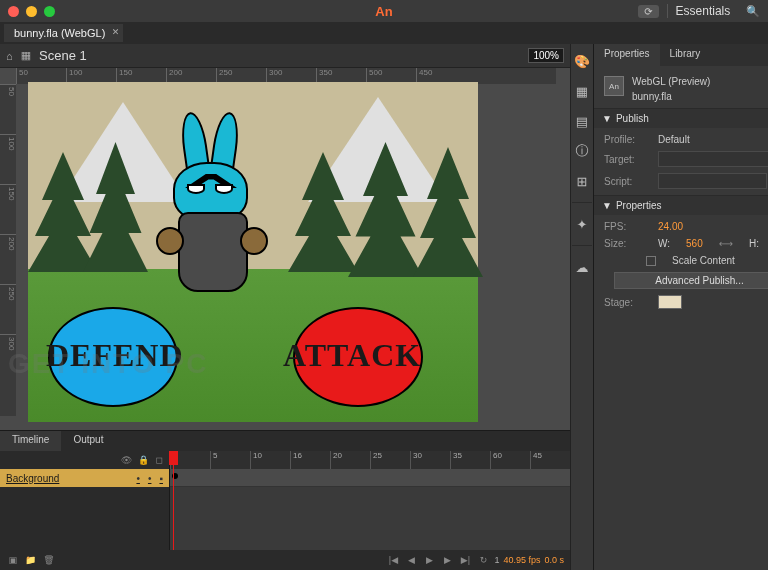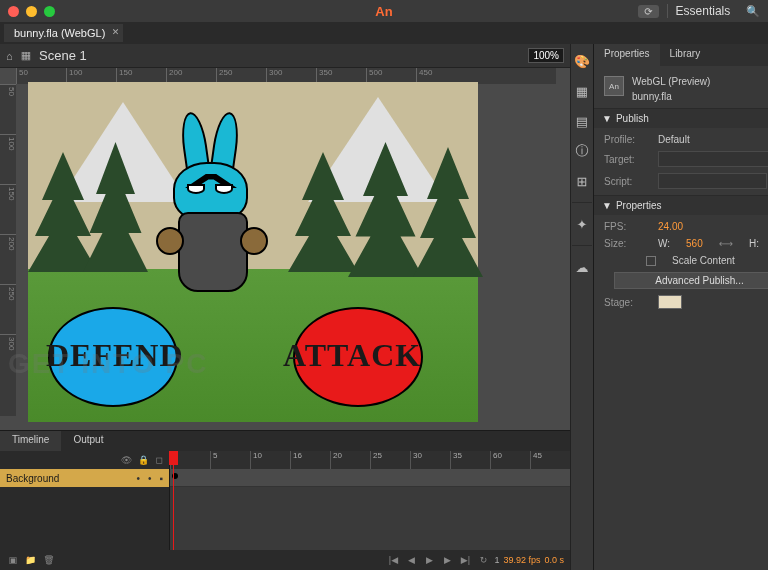--- a/index.html
+++ b/index.html
@@ -65,21 +65,21 @@
 .bt1 { top: 255px; left: 18px; } .bt2 { top: 255px; left: 255px; }
 
 
 .timeline { height: 140px; background: #2f2f2f; border-top: 1px solid #1a1a1a; display: flex; flex-direction: column; }
 .tl-tabs { height: 20px; display: flex; background: #2a2a2a; }
 .tl-tab { padding: 3px 12px; font-size: 10px; color: #ccc; }
 .tl-tab.active { background: #383838; }
 .tl-body { flex: 1; display: flex; }
 .layer-col { width: 170px; background: #2a2a2a; border-right: 1px solid #1a1a1a; }
 .layer-hdr { height: 18px; display: flex; justify-content: flex-end; align-items: center; gap: 6px; padding-right: 6px; font-size: 9px; color: #888; }
-.layer-row { height: 18px; background: #d4a84a; color: #1a1a1a; display: flex; align-items: center; padding: 0 6px; font-size: 10px; }
+.layer-row { height: 18px; background: #d4a84a; color: #1a1a1a; display: flex; align-items: center; padding: 0 6px; font-size: 10px; text-decoration: underline; }
 .layer-row .dots { margin-left: auto; display: flex; gap: 8px; color: #333; }
 .frames-col { flex: 1; background: #3a3a3a; position: relative; }
 .frame-ruler { height: 18px; background: #2f2f2f; display: flex; font-size: 8px; color: #aaa; }
 .frame-ruler span { width: 40px; border-left: 1px solid #555; padding-left: 2px; }
 .frame-row { height: 18px; background: #4a4a4a; border-bottom: 1px solid #333; position: relative; }
 .keyframe { position: absolute; top: 4px; left: 2px; width: 6px; height: 6px; background: #000; border-radius: 50%; }
 .playhead { position: absolute; top: 0; left: 3px; width: 1px; height: 100%; background: #e81a1a; }
 .playhead::before { content: ''; position: absolute; top: 0; left: -4px; width: 9px; height: 14px; background: #e81a1a; }
 .tl-footer { height: 20px; background: #2a2a2a; display: flex; align-items: center; padding: 0 6px; gap: 4px; font-size: 9px; color: #aaa; }
 .tl-footer .ic { color: #888; width: 14px; text-align: center; }
@@ -238,21 +238,21 @@
         <span class="ic">📁</span>
         <span class="ic">🗑</span>
         <span style="flex:1"></span>
         <span class="ic">|◀</span>
         <span class="ic">◀</span>
         <span class="ic">▶</span>
         <span class="ic">▶</span>
         <span class="ic">▶|</span>
         <span class="ic">↻</span>
         <span>1</span>
-        <span class="orange">39.92 fps</span>
+        <span class="orange">40.95 fps</span>
         <span class="orange">0.0 s</span>
       </div>
     </div>
   </div>
 
   <div class="right-strip">
     <div class="strip-ic">🎨</div>
     <div class="strip-ic">▦</div>
     <div class="strip-ic">▤</div>
     <div class="strip-ic">ⓘ</div>

